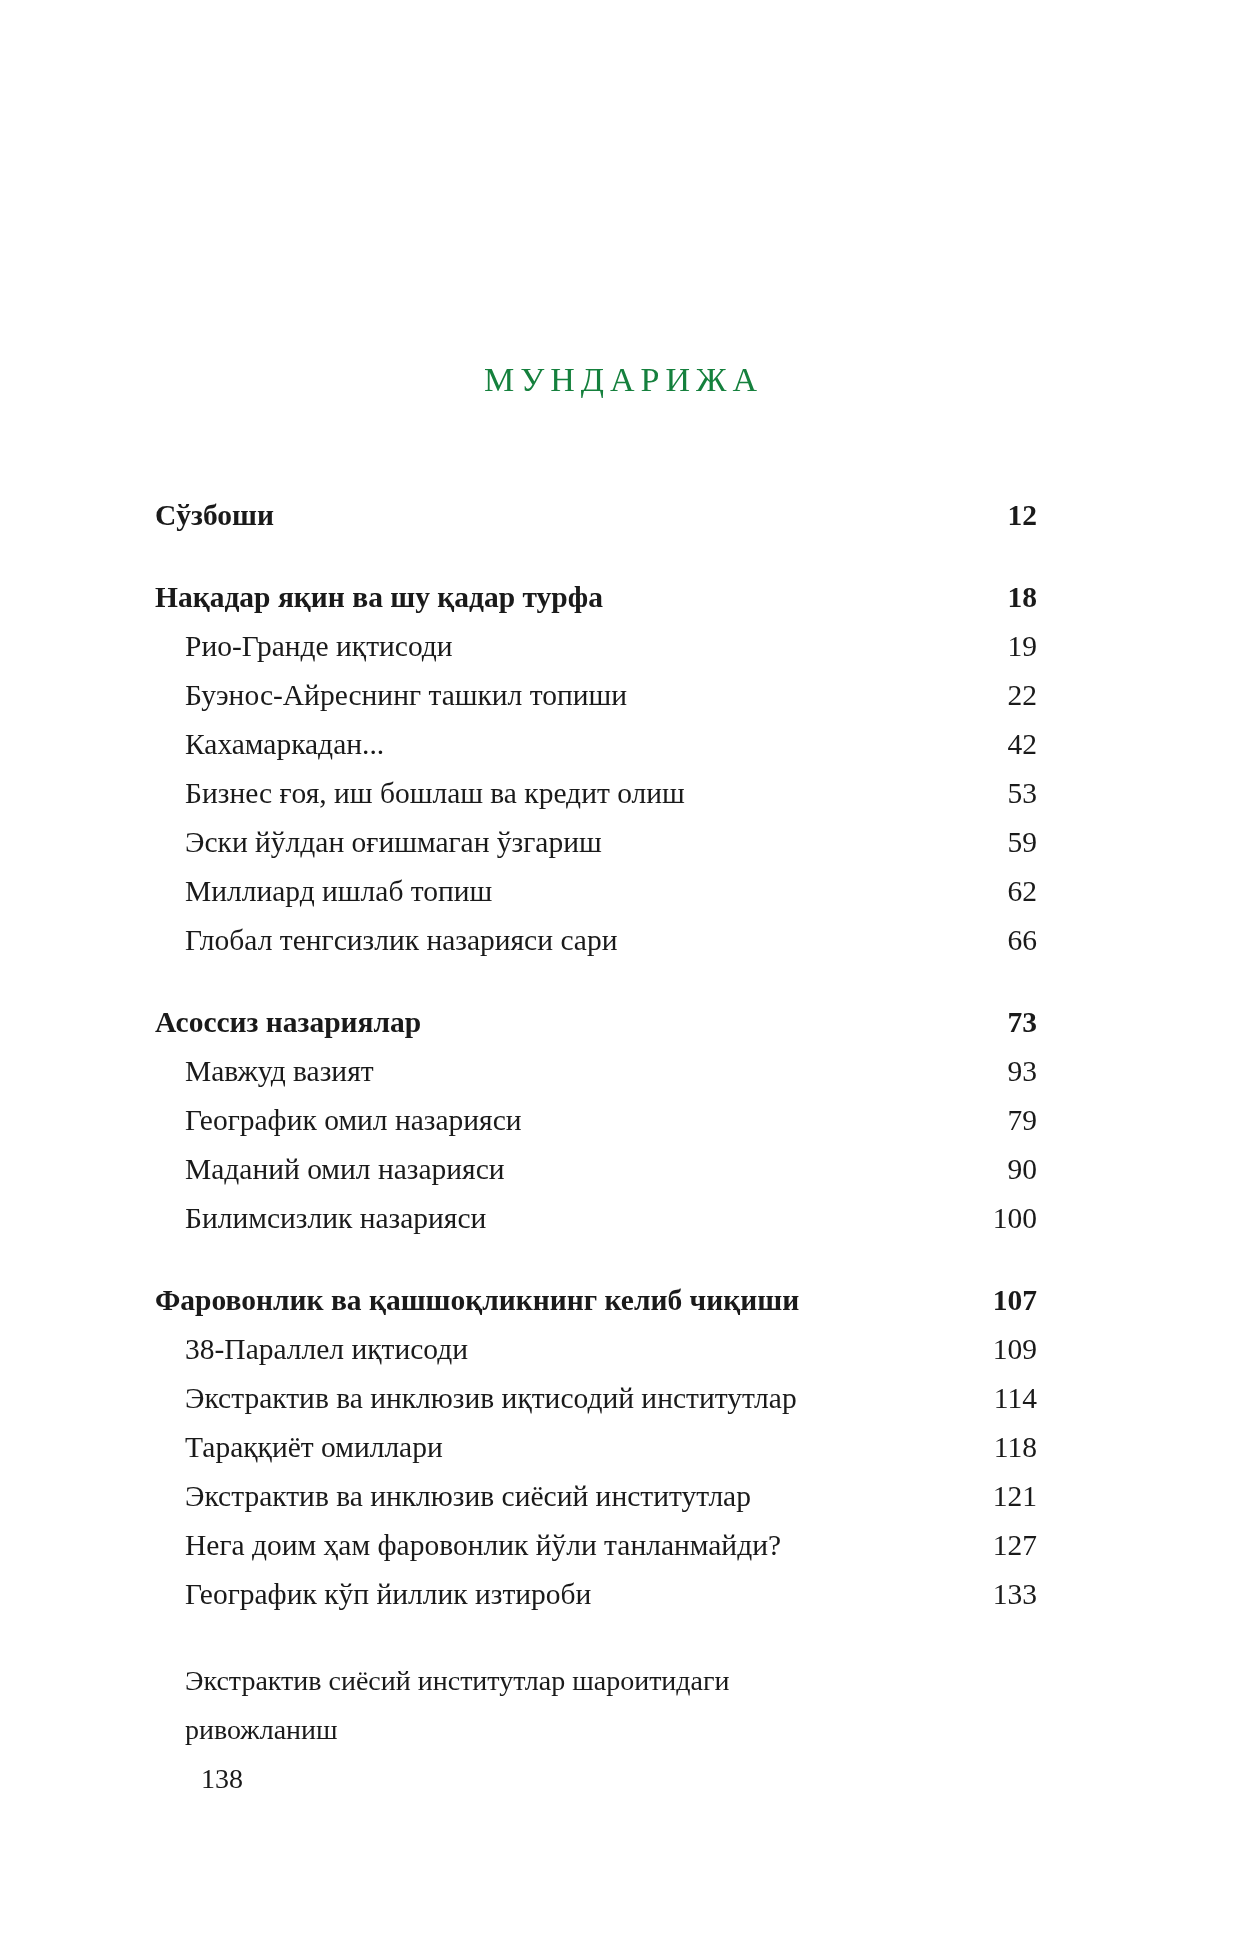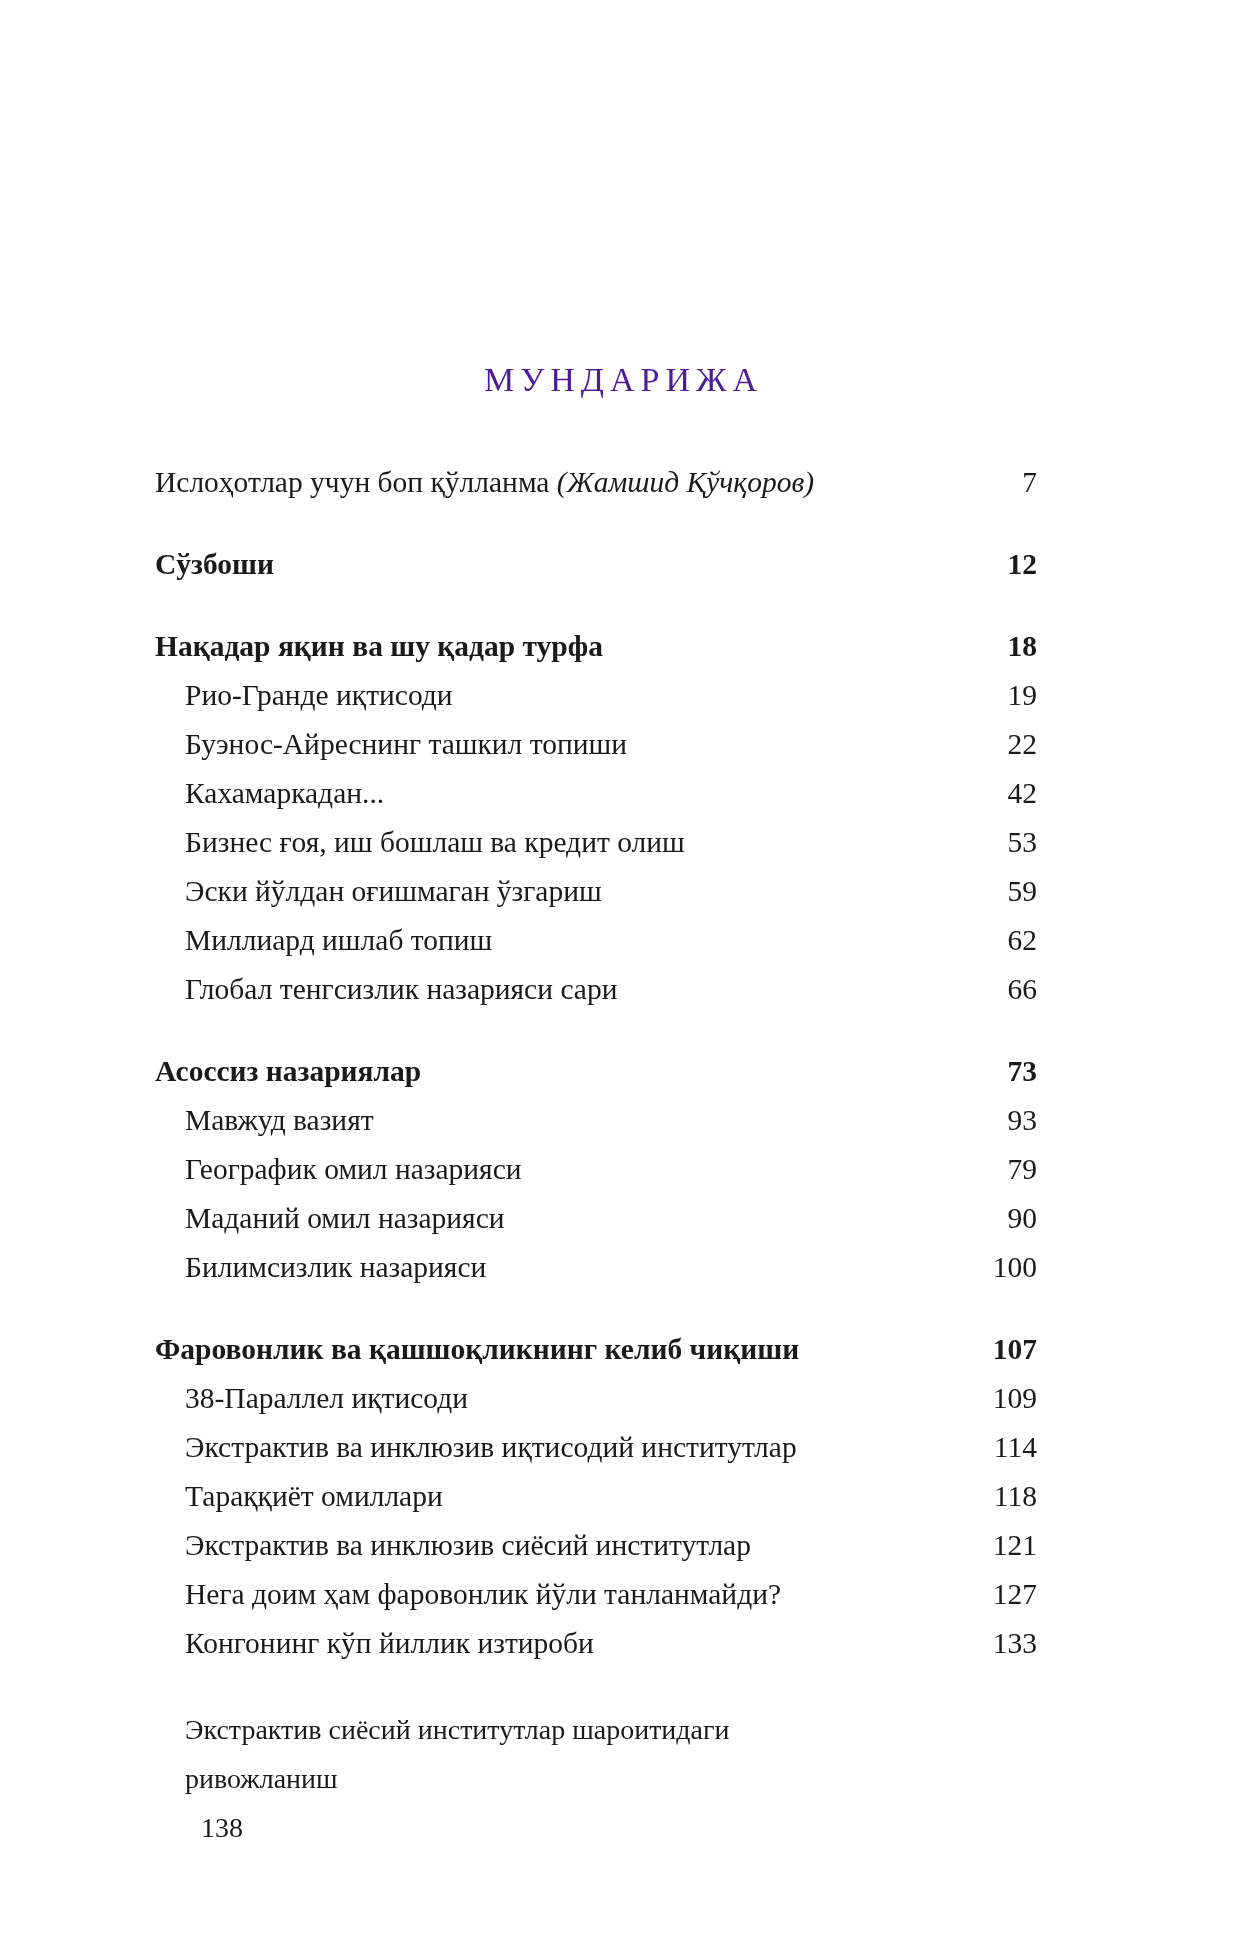--- a/index.html
+++ b/index.html
@@ -23,21 +23,21 @@
   
   .toc-title {
     position: absolute;
     top: 340px;
     left: 0;
     width: 1247px;
     text-align: center;
     font-size: 34px;
     font-weight: 400;
     letter-spacing: 6px;
-    color: #4c1d95;
+    color: #15803d;
     line-height: 1;
   }
 
   
   .toc-list {
     position: absolute;
     top: 458px;
     left: 155px;
     width: 882px;
   }
@@ -117,24 +117,20 @@
 </style>
 </head>
 <body>
 
 <div class="page">
 
   <h1 class="toc-title">МУНДАРИЖА</h1>
 
   <div class="toc-list">
 
-    <div class="toc-row row-front">
-      <span class="label"><span>Ислоҳотлар учун боп қўлланма</span> <span class="author">(Жамшид  Қўчқоров)</span></span>
-      <span class="page-no">7</span>
-    </div>
 
 
     <div class="toc-row row-part gap-before">
       <span class="label">Сўзбоши</span>
       <span class="page-no">12</span>
     </div>
 
     <div class="toc-row row-part gap-before">
       <span class="label">Нақадар яқин ва шу қадар турфа</span>
       <span class="page-no">18</span>
@@ -210,21 +206,21 @@
     </div>
     <div class="toc-row row-chapter">
       <span class="label">Экстрактив ва инклюзив сиёсий институтлар</span>
       <span class="page-no">121</span>
     </div>
     <div class="toc-row row-chapter">
       <span class="label">Нега доим ҳам фаровонлик йўли танланмайди?</span>
       <span class="page-no">127</span>
     </div>
     <div class="toc-row row-chapter">
-      <span class="label">Конгонинг кўп йиллик изтироби</span>
+      <span class="label">Географик кўп йиллик изтироби</span>
       <span class="page-no">133</span>
     </div>
 
     <div class="row-wrap">
       <span class="line1">Экстрактив сиёсий институтлар шароитидаги</span>
       <span class="line2">
         <span class="label">ривожланиш</span>
         <span class="page-no">138</span>
       </span>
     </div>

